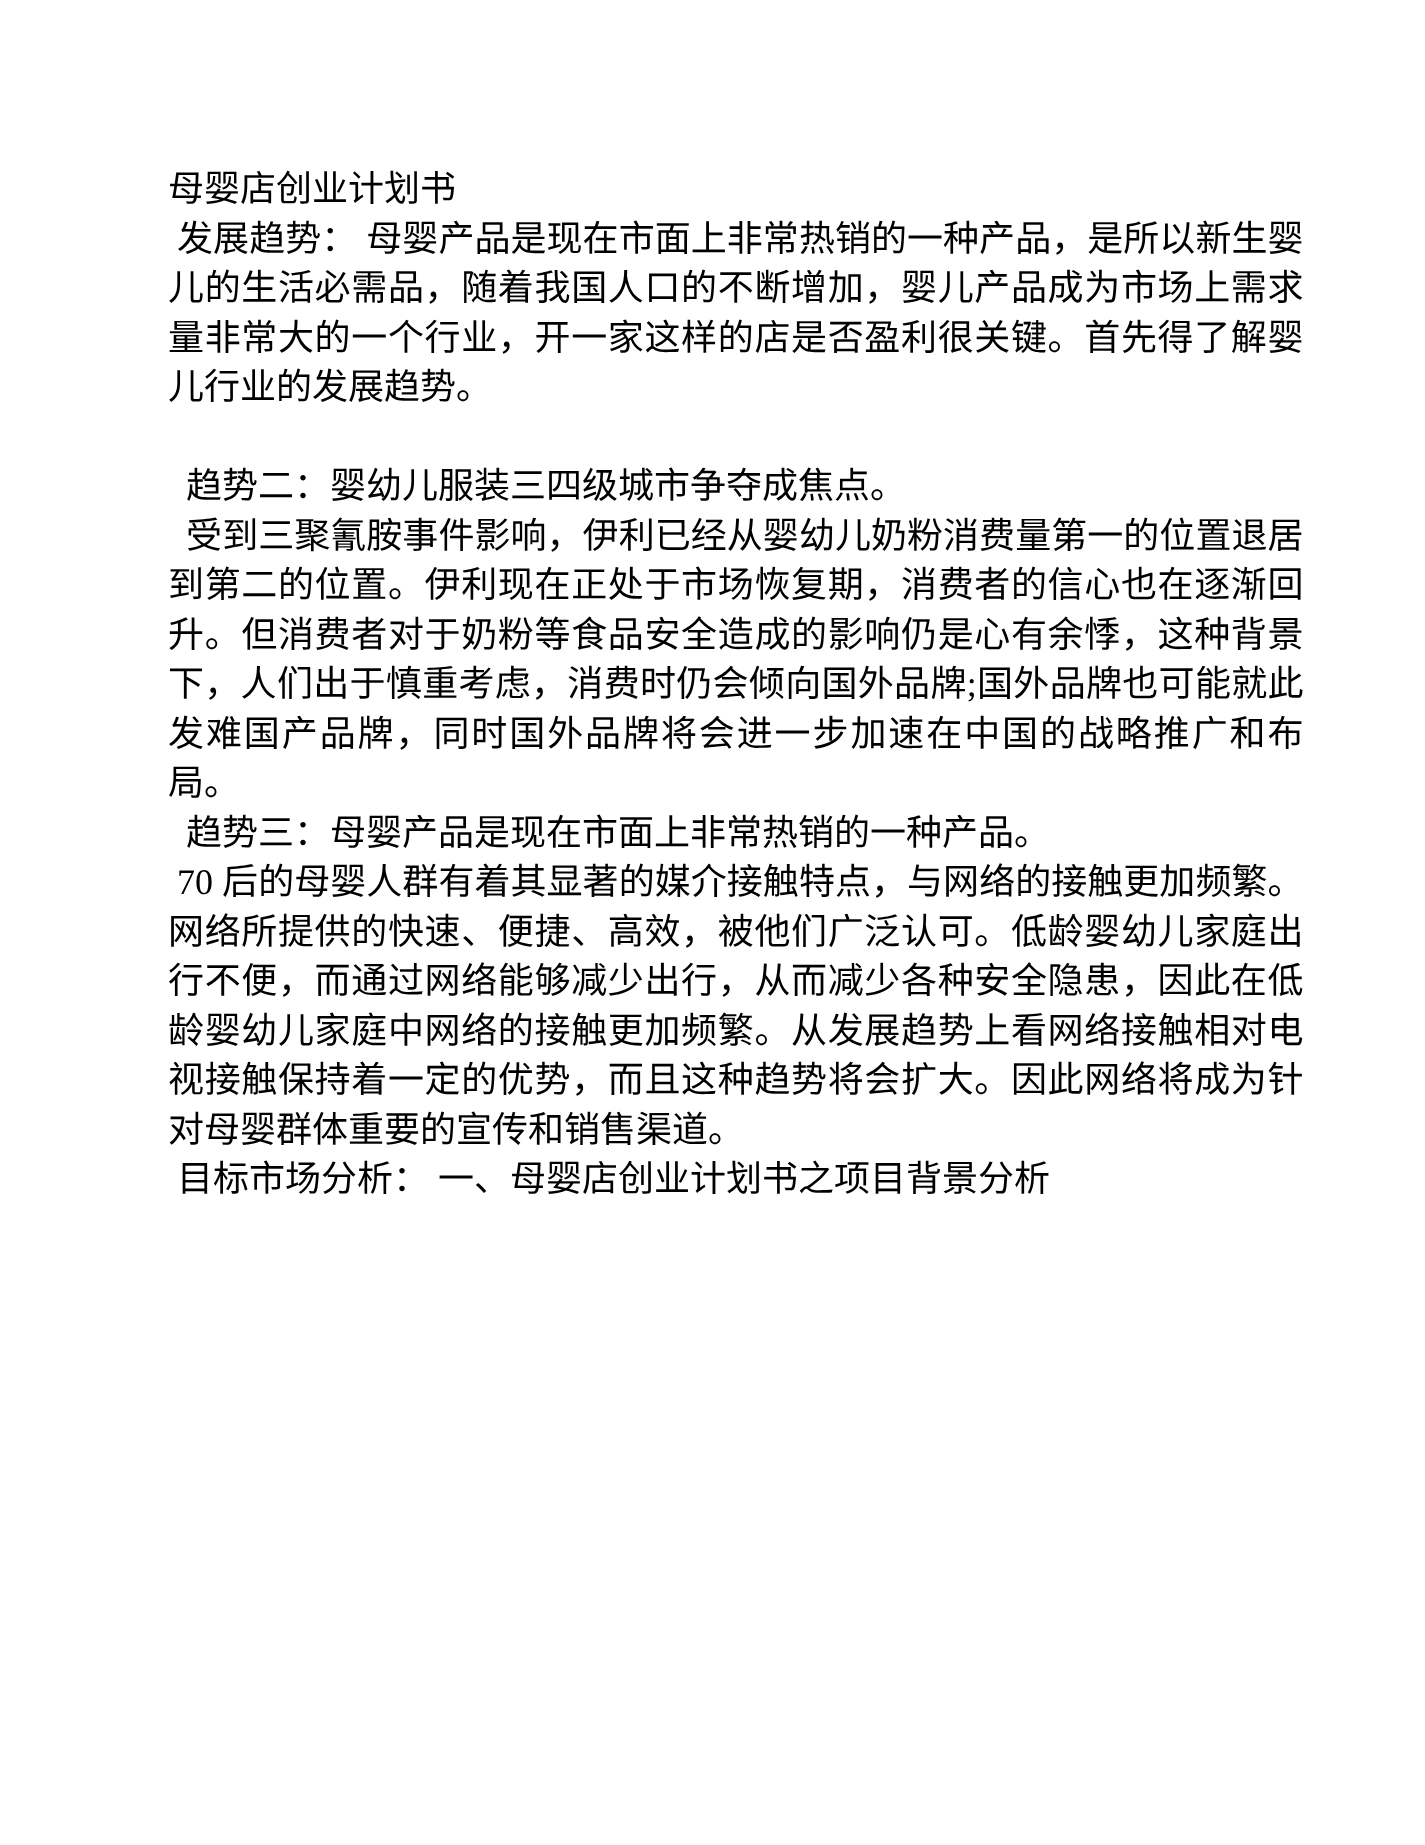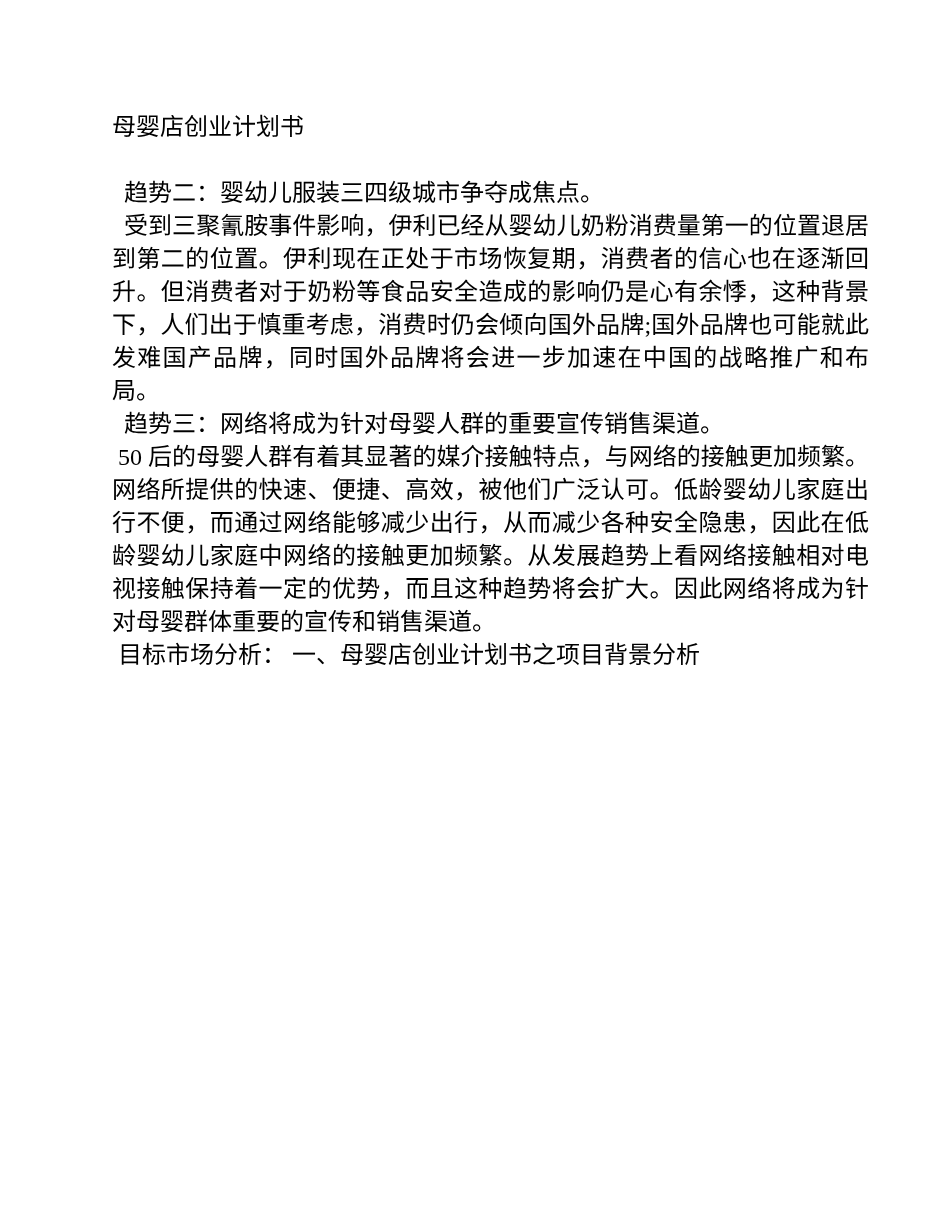--- a/index.html
+++ b/index.html
@@ -50,21 +50,22 @@
     min-height: 33px;
   }
 </style>
 </head>
 <body>
 
 <main class="doc-page">
   <div class="doc-text">
     <h1 class="doc-title">母婴店创业计划书</h1>
     <div>
+        <p class="doc-paragraph"> 发展趋势： 母婴产品是现在市面上非常热销的一种产品，是所以新生婴儿的生活必需品，随着我国人口的不断增加，婴儿产品成为市场上需求量非常大的一个行业，开一家这样的店是否盈利很关键。首先得了解婴儿行业的发展趋势。</p>
         <p class="doc-paragraph blank"></p>
         <p class="doc-paragraph">  趋势二：婴幼儿服装三四级城市争夺成焦点。</p>
         <p class="doc-paragraph">  受到三聚氰胺事件影响，伊利已经从婴幼儿奶粉消费量第一的位置退居到第二的位置。伊利现在正处于市场恢复期，消费者的信心也在逐渐回升。但消费者对于奶粉等食品安全造成的影响仍是心有余悸，这种背景下，人们出于慎重考虑，消费时仍会倾向国外品牌;国外品牌也可能就此发难国产品牌，同时国外品牌将会进一步加速在中国的战略推广和布局。</p>
-        <p class="doc-paragraph">  趋势三：网络将成为针对母婴人群的重要宣传销售渠道。</p>
-        <p class="doc-paragraph"> 50 后的母婴人群有着其显著的媒介接触特点，与网络的接触更加频繁。网络所提供的快速、便捷、高效，被他们广泛认可。低龄婴幼儿家庭出行不便，而通过网络能够减少出行，从而减少各种安全隐患，因此在低龄婴幼儿家庭中网络的接触更加频繁。从发展趋势上看网络接触相对电视接触保持着一定的优势，而且这种趋势将会扩大。因此网络将成为针对母婴群体重要的宣传和销售渠道。</p>
+        <p class="doc-paragraph">  趋势三：母婴产品是现在市面上非常热销的一种产品。</p>
+        <p class="doc-paragraph"> 70 后的母婴人群有着其显著的媒介接触特点，与网络的接触更加频繁。网络所提供的快速、便捷、高效，被他们广泛认可。低龄婴幼儿家庭出行不便，而通过网络能够减少出行，从而减少各种安全隐患，因此在低龄婴幼儿家庭中网络的接触更加频繁。从发展趋势上看网络接触相对电视接触保持着一定的优势，而且这种趋势将会扩大。因此网络将成为针对母婴群体重要的宣传和销售渠道。</p>
         <p class="doc-paragraph"> 目标市场分析： 一、母婴店创业计划书之项目背景分析</p>
       </div>
   </div>
 </main>
 
 </body></html>

